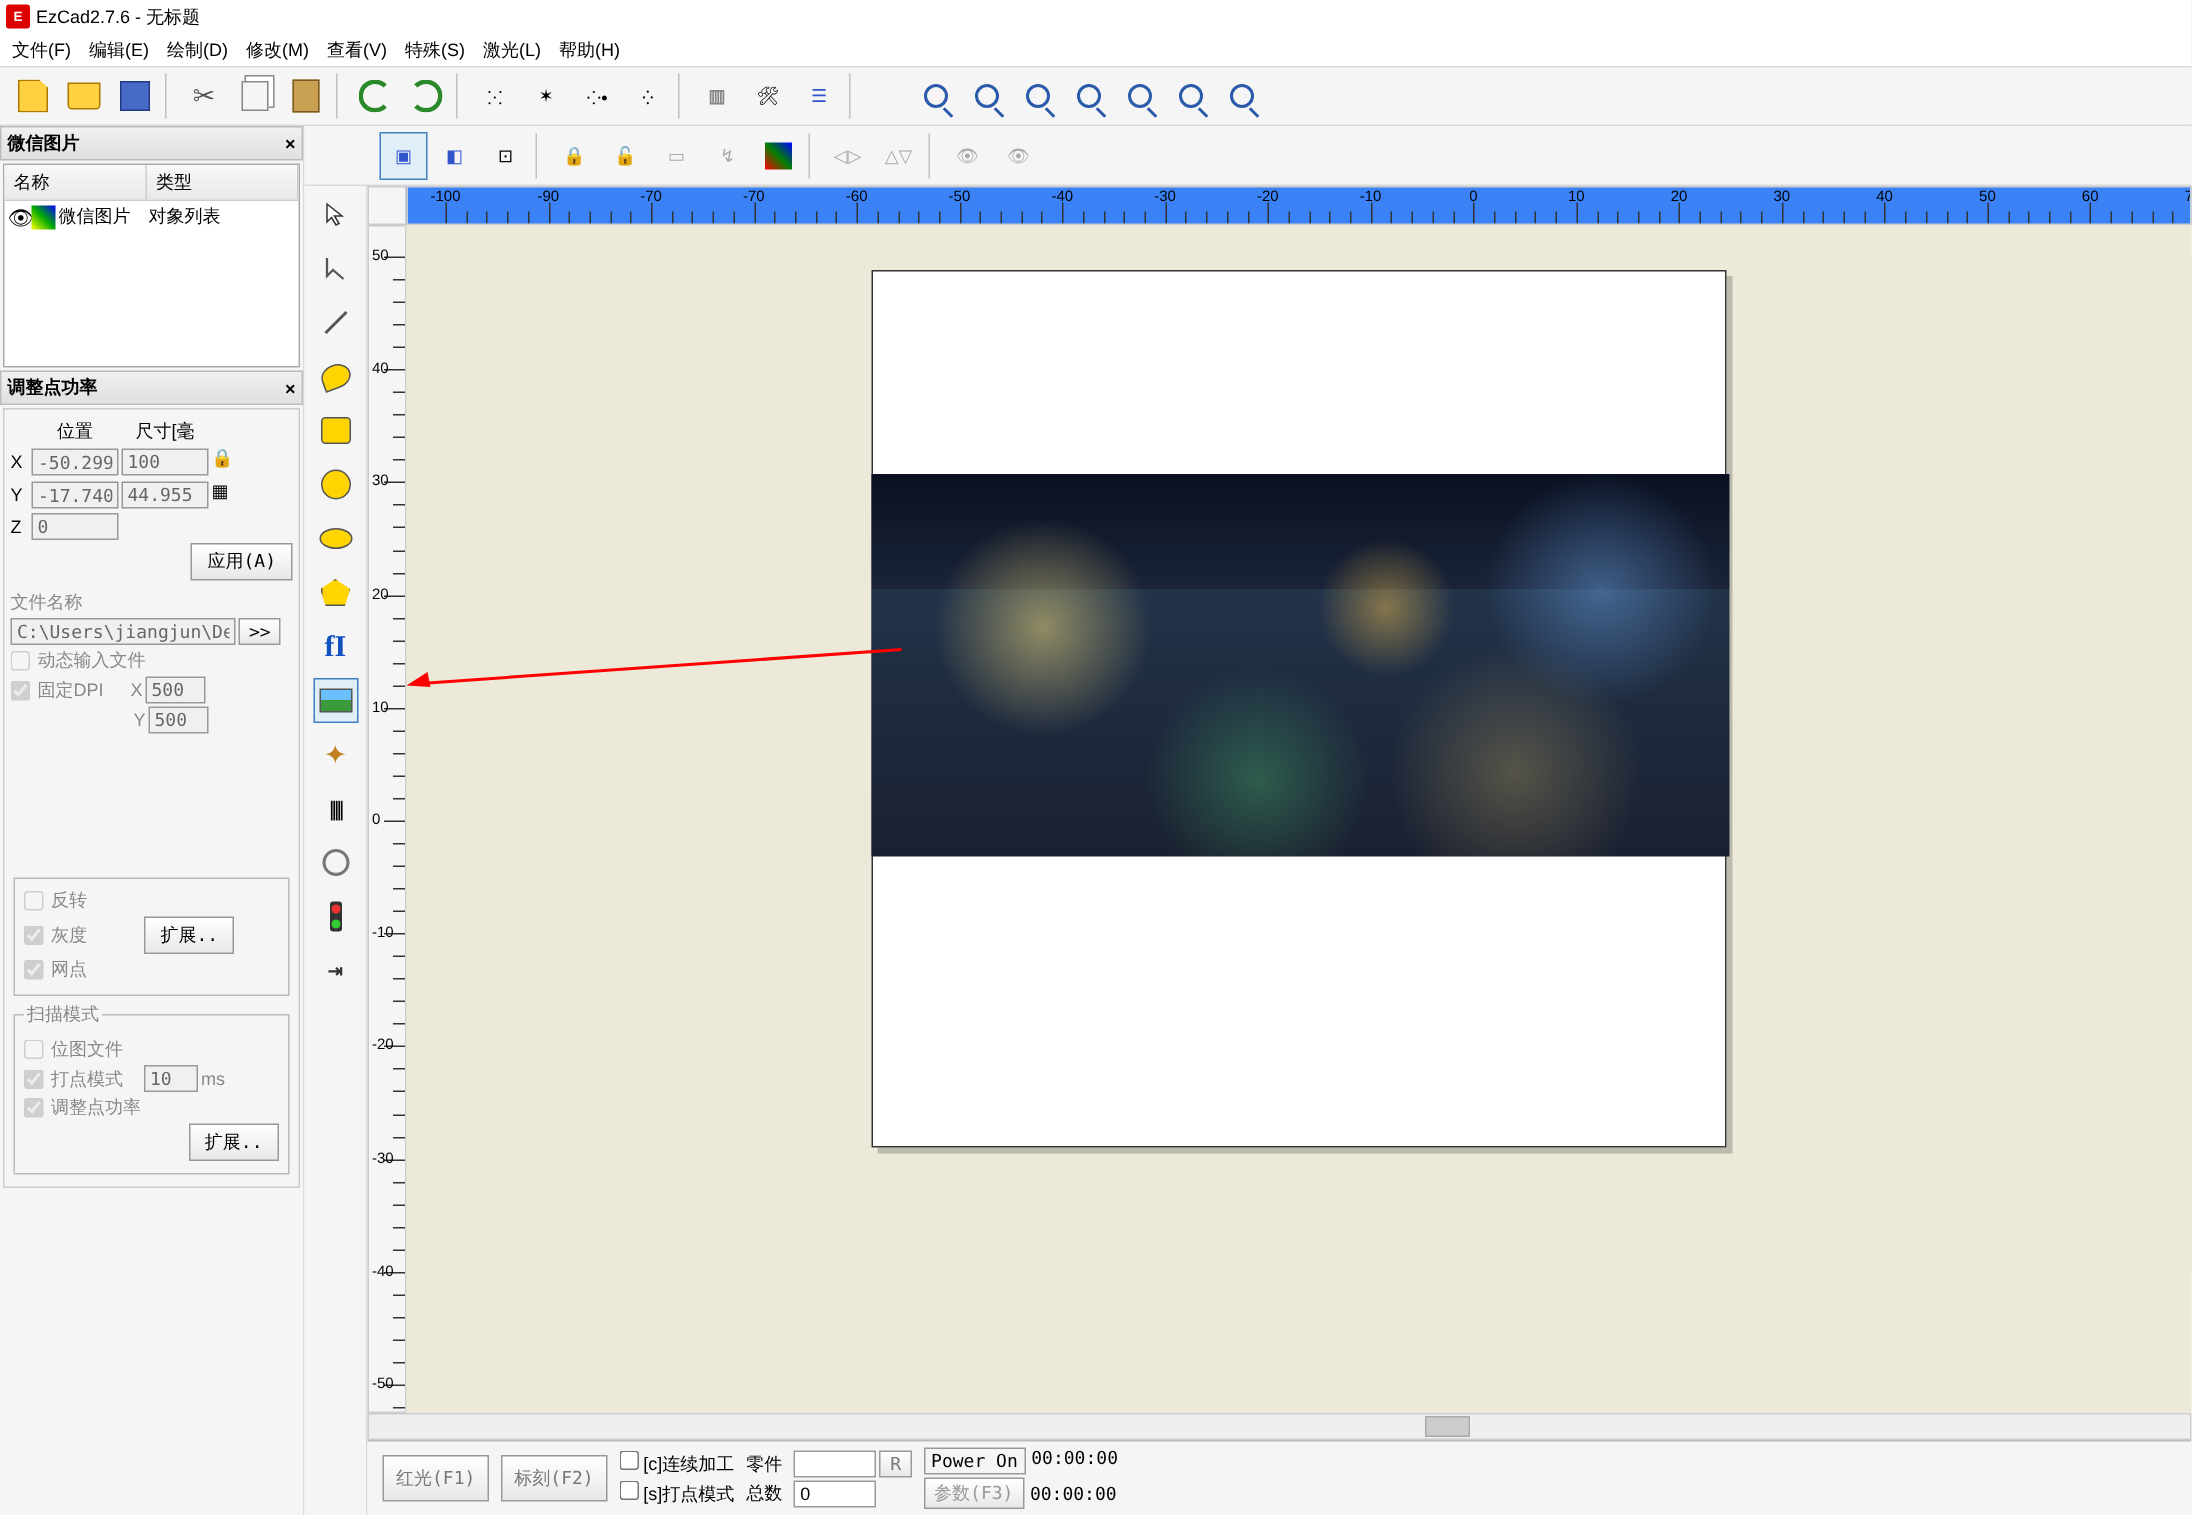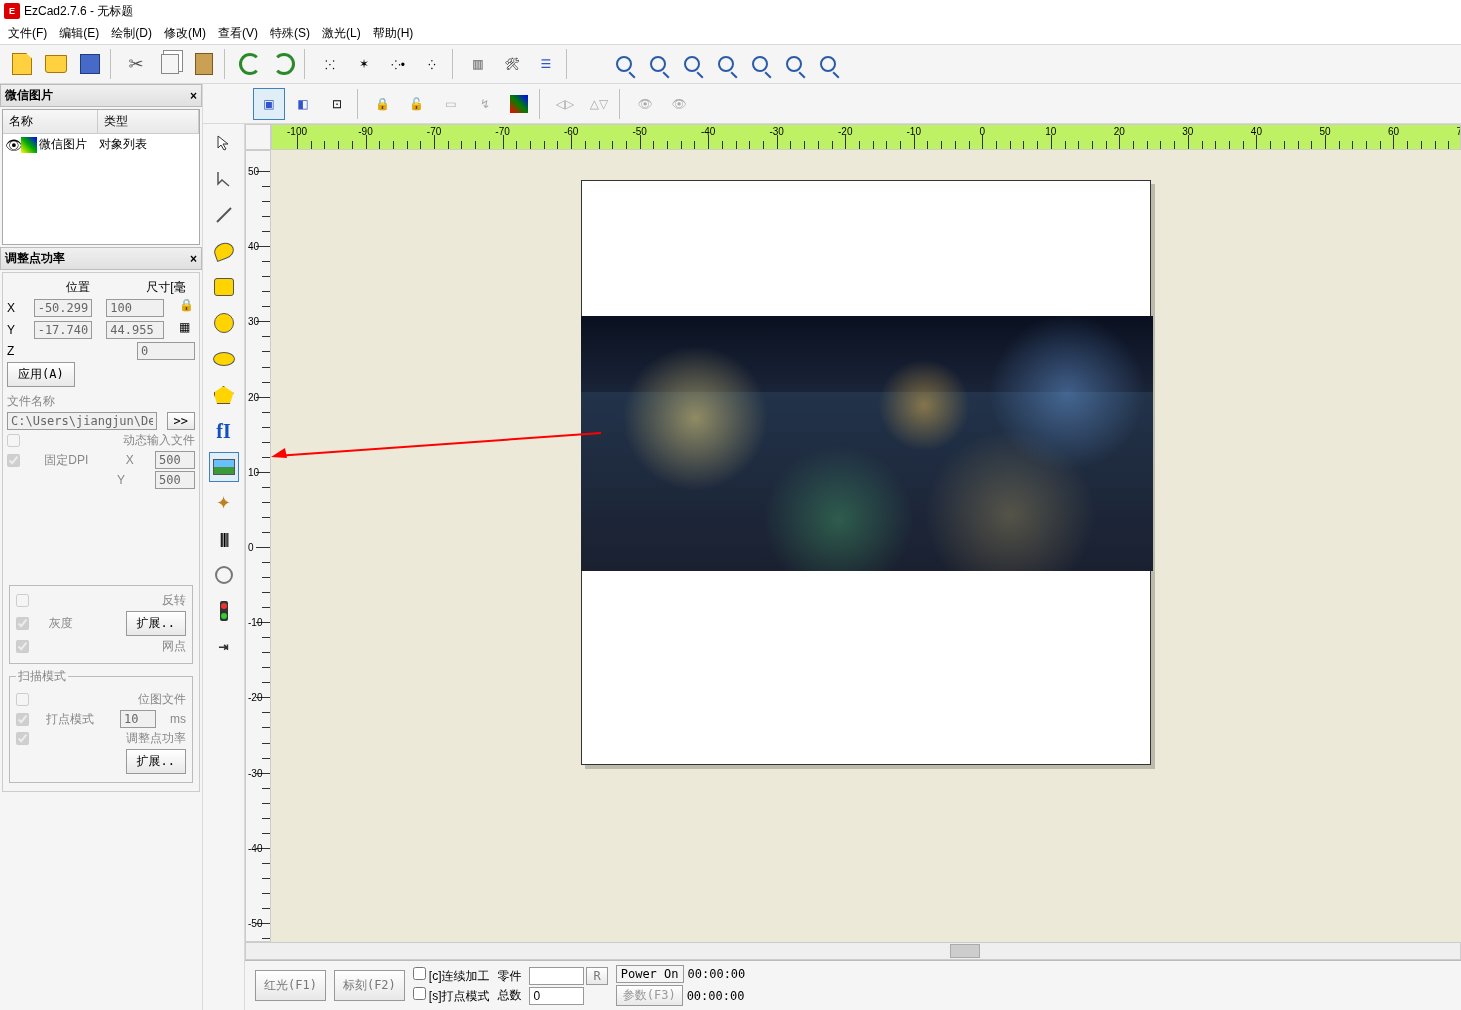--- a/index.html
+++ b/index.html
@@ -17,36 +17,36 @@
   .panel-title { background: linear-gradient(#f0f0f0,#e0e0e0); border: 1px solid #bbb; padding: 2px 4px; display:flex; justify-content:space-between; align-items:center; font-weight:bold;}
   .panel-close { font-family: Arial; font-weight:bold; cursor:pointer;}
   .objlist { border:1px solid #aaa; background:#fff; margin:2px;}
   .objlist-header { display:flex; background:linear-gradient(#f8f8f8,#e8e8e8); border-bottom:1px solid #ccc;}
   .objlist-header div { padding:3px 6px; border-right:1px solid #ccc;}
   .objlist-body { height:110px; overflow:auto;}
   .objlist-row { display:flex; align-items:center; padding:2px 2px;}
   .objlist-row .eye { width:16px; font-size:14px;}
   .objlist-row .icon { width:16px; height:16px; background:linear-gradient(45deg,#ff0,#0a0,#00f); margin-right:2px;}
   .props { margin:2px; padding:4px; border:1px solid #ccc; background:#f5f5f5;}
-  .prow { display:flex; align-items:center; gap:2px; margin:2px 0;justify-content:space-between;}
+  .prow { display:flex; align-items:center; gap:2px; margin:2px 0;}
   .prow label { width:12px;}
   .pin { width:58px; height:18px; border:1px solid #999; background:#fff; padding:0 3px; font-family:monospace; color:#222;}
   .pin[readonly]{ background:#f0f0f0; color:#666;}
   .btn-small { border:1px solid #999; background:linear-gradient(#fff,#e8e8e8); padding:3px 10px; font-family:monospace; cursor:pointer;}
   .lock { width:16px; height:20px; }
   .chk { margin-right:3px;}
   .chk-lbl { color:#888;}
   fieldset { border:1px solid #bbb; margin:4px 2px; padding:4px 6px 6px 6px;}
   legend { color:#888; padding:0 2px;}
   .tool-column { width:42px; background:#f5f5f5; border-right:1px solid #d9d9d9; display:flex; flex-direction:column; align-items:center; padding-top:4px; gap:6px;}
   .vtbtn { width:30px; height:30px; display:flex; align-items:center; justify-content:center; border:1px solid transparent;}
   .vtbtn.highlight { border:1px solid #4080c0; background:#e0eef8;}
   .canvas-area { flex:1; display:flex; flex-direction:column; position:relative; background:#ece9d8;}
   .ruler-corner { width:26px; height:26px; background:#f5f5f5; border:1px solid #ccc;}
-  .ruler-h { flex:1; height:26px; background:#bef264; border:1px solid #ccc; position:relative; overflow:hidden;}
+  .ruler-h { flex:1; height:26px; background:#3b82f6; border:1px solid #ccc; position:relative; overflow:hidden;}
   .ruler-v { width:26px; background:#f5f5f5; border:1px solid #ccc; position:relative; overflow:hidden;}
   .tick-h { position:absolute; bottom:0; width:1px; height:8px; background:#333;}
   .tick-h.major { height:14px;}
   .tick-h-lbl { position:absolute; top:1px; font-size:10px; transform:translateX(-50%);}
   .tick-v { position:absolute; right:0; height:1px; width:8px; background:#333;}
   .tick-v.major { width:14px;}
   .tick-v-lbl { position:absolute; left:2px; font-size:10px; transform:translateY(-50%);}
   .viewport { flex:1; background:#ece9d8; position:relative; overflow:hidden;}
   .page { position:absolute; left:310px; top:30px; width:570px; height:585px; background:#fff; border:1px solid #333; box-shadow:4px 4px 0 rgba(0,0,0,0.2);}
   .image-placeholder { position:absolute; left:-1px; top:135px; width:572px; height:255px; background: linear-gradient(to bottom, #0a1020 0%, #1a2438 30%, #22334a 30%, #1a2030 100%); overflow:hidden;}
@@ -211,21 +211,21 @@
       <div class="prow">
         <label>Y</label>
         <input class="pin" readonly="" value="-17.740" style="">
         <input class="pin" readonly="" value="44.955" style="">
         <span class="lock">▦</span>
       </div>
       <div class="prow">
         <label>Z</label>
         <input class="pin" readonly="" value="0" style="">
       </div>
-      <div class="prow" style="justify-content:flex-start">
+      <div class="prow" style="justify-content:flex-end">
         <button class="btn-small">应用(A)</button>
       </div>
 
       <div style="margin-top:6px;color:#888">文件名称</div>
       <div class="prow">
         <input class="pin" style="width: 150px;" readonly="" value="C:\Users\jiangjun\Des">
         <button class="btn-small" style="padding:1px 6px">&gt;&gt;</button>
       </div>
       <div class="prow">
           <input type="checkbox" class="chk" disabled="" style="">
@@ -587,21 +587,21 @@
             <span>总数</span>
           </div>
           <div style="display:flex;flex-direction:column;gap:2px">
             <div style="display:flex;gap:2px">
                 <input class="bb-field" style="">
                 <button class="bb-btn" style="padding:0 6px">R</button>
               </div>
             <input class="bb-field" value="0" style="">
           </div>
           <div style="display:flex;flex-direction:column;gap:2px">
-            <div style="display:flex;gap:4px;align-items:center">
+            <div style="display:flex;gap:4px;align-items:flex-start">
                 <span style="border:1px solid #999;padding:1px 4px;font-family:monospace">Power On</span>
                 <span style="font-family:monospace">00:00:00</span>
               </div>
             <div style="display:flex;gap:4px;align-items:center">
                 <button class="bb-btn" style="padding:1px 6px;color:#999">参数(F3)</button>
                 <span style="font-family:monospace">00:00:00</span>
               </div>
           </div>
         </div>
       </div>

